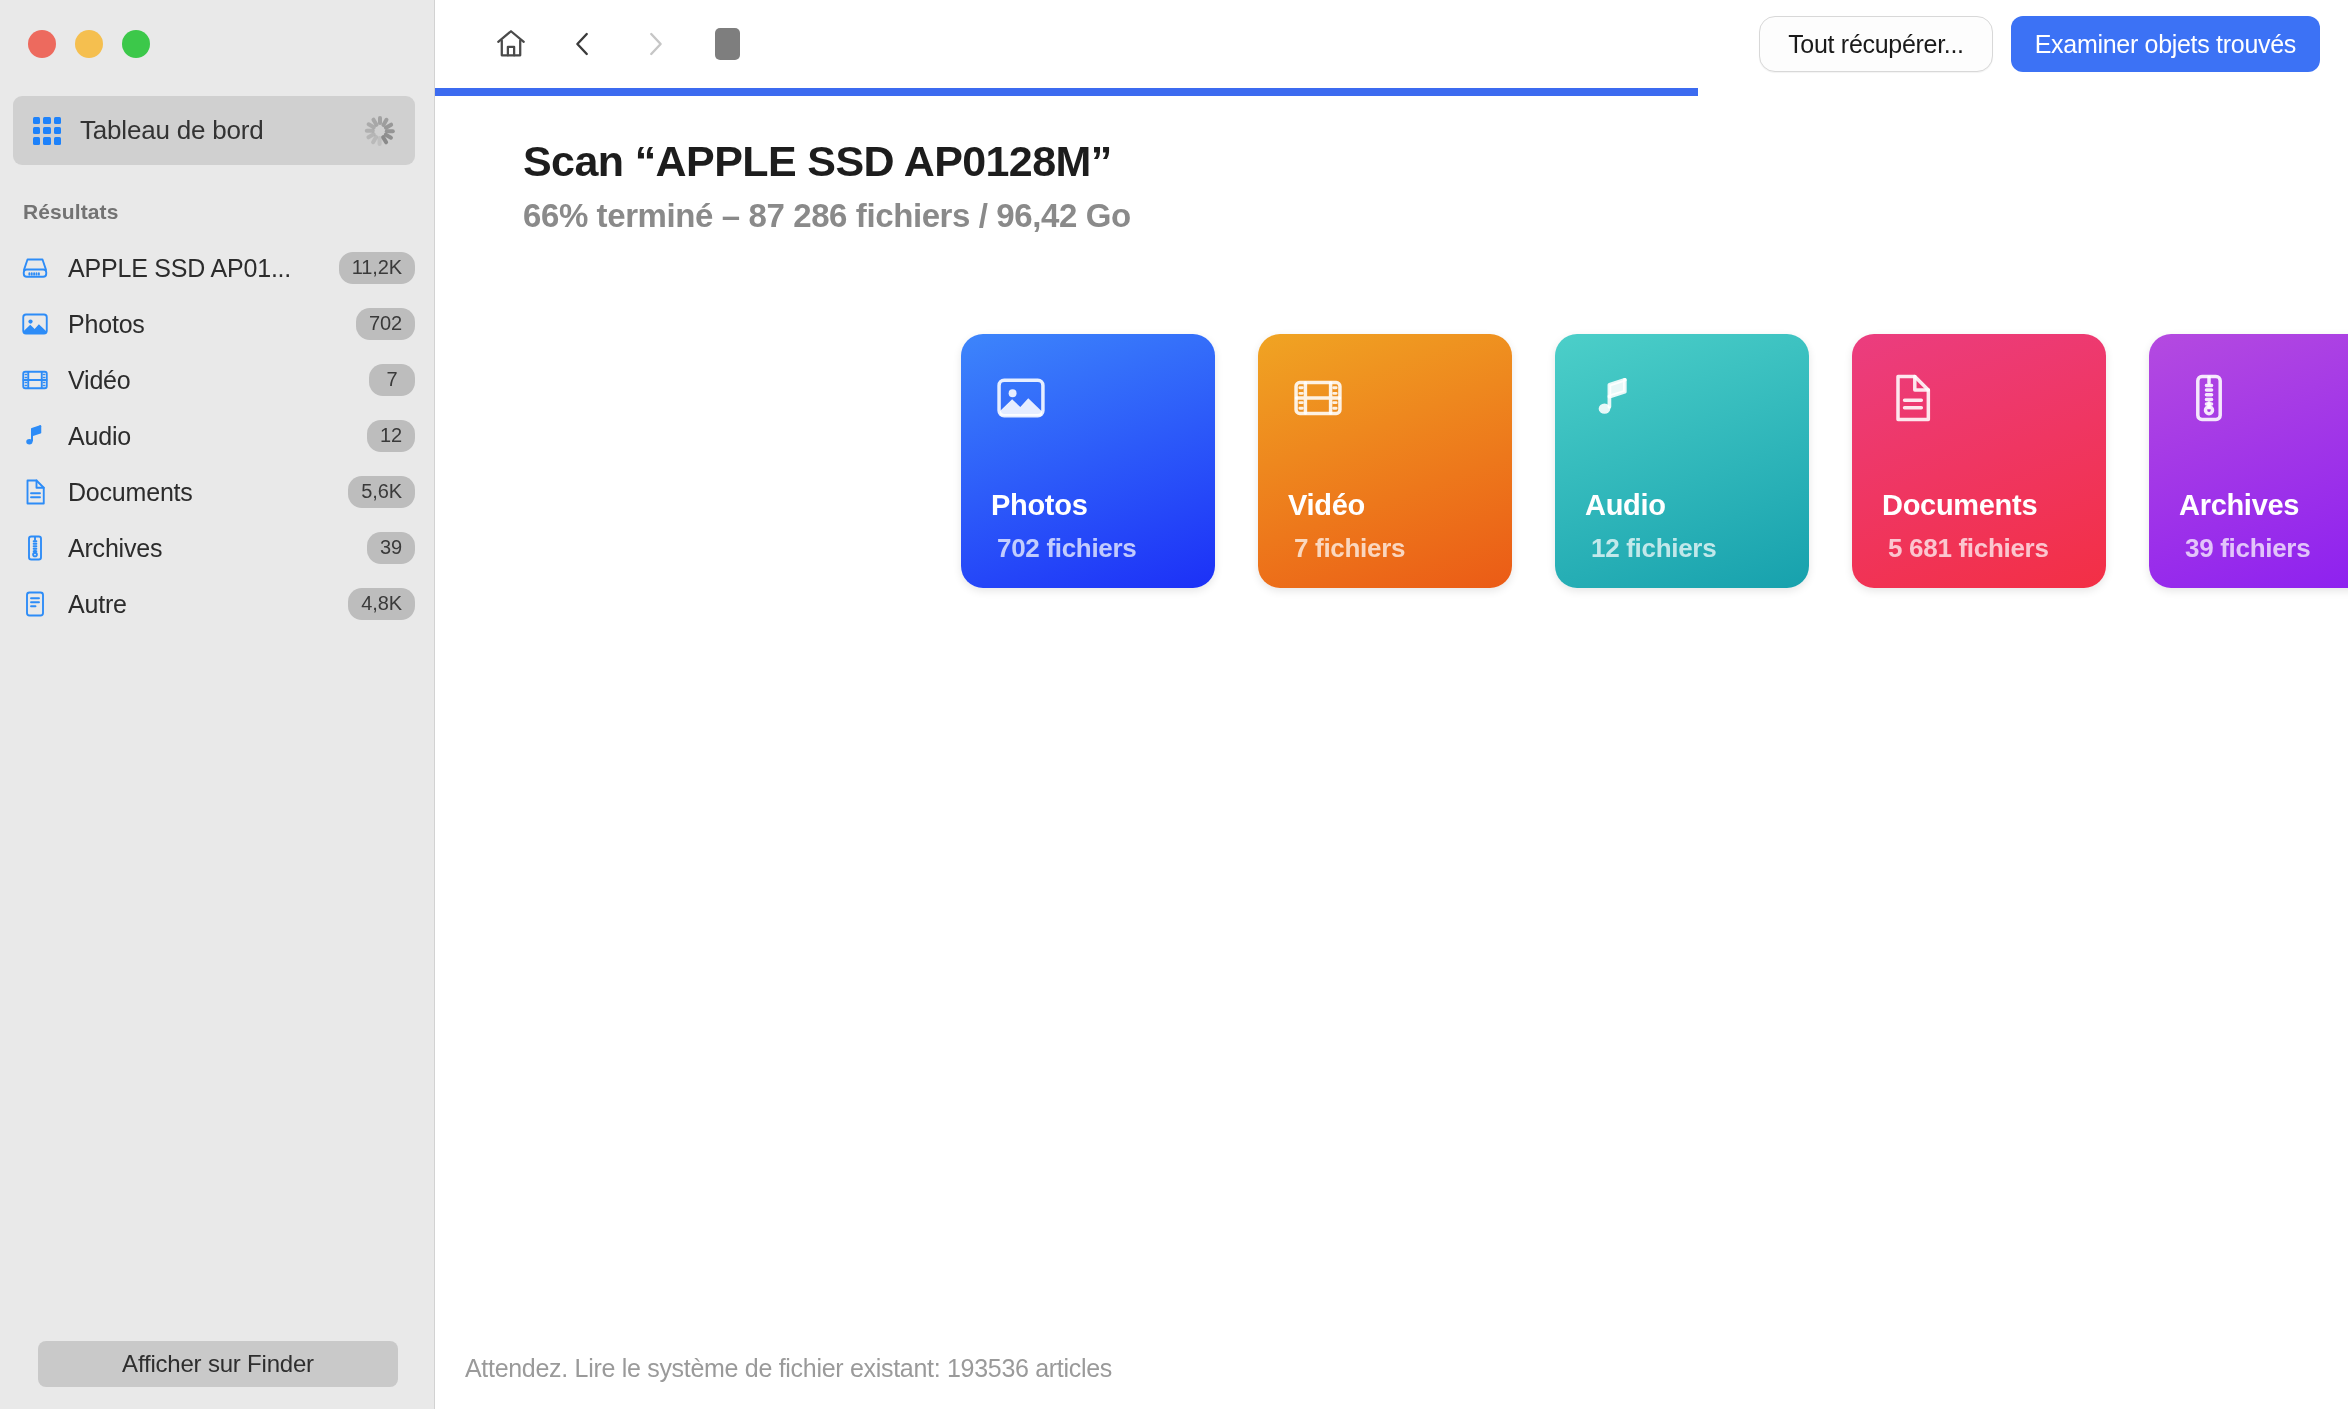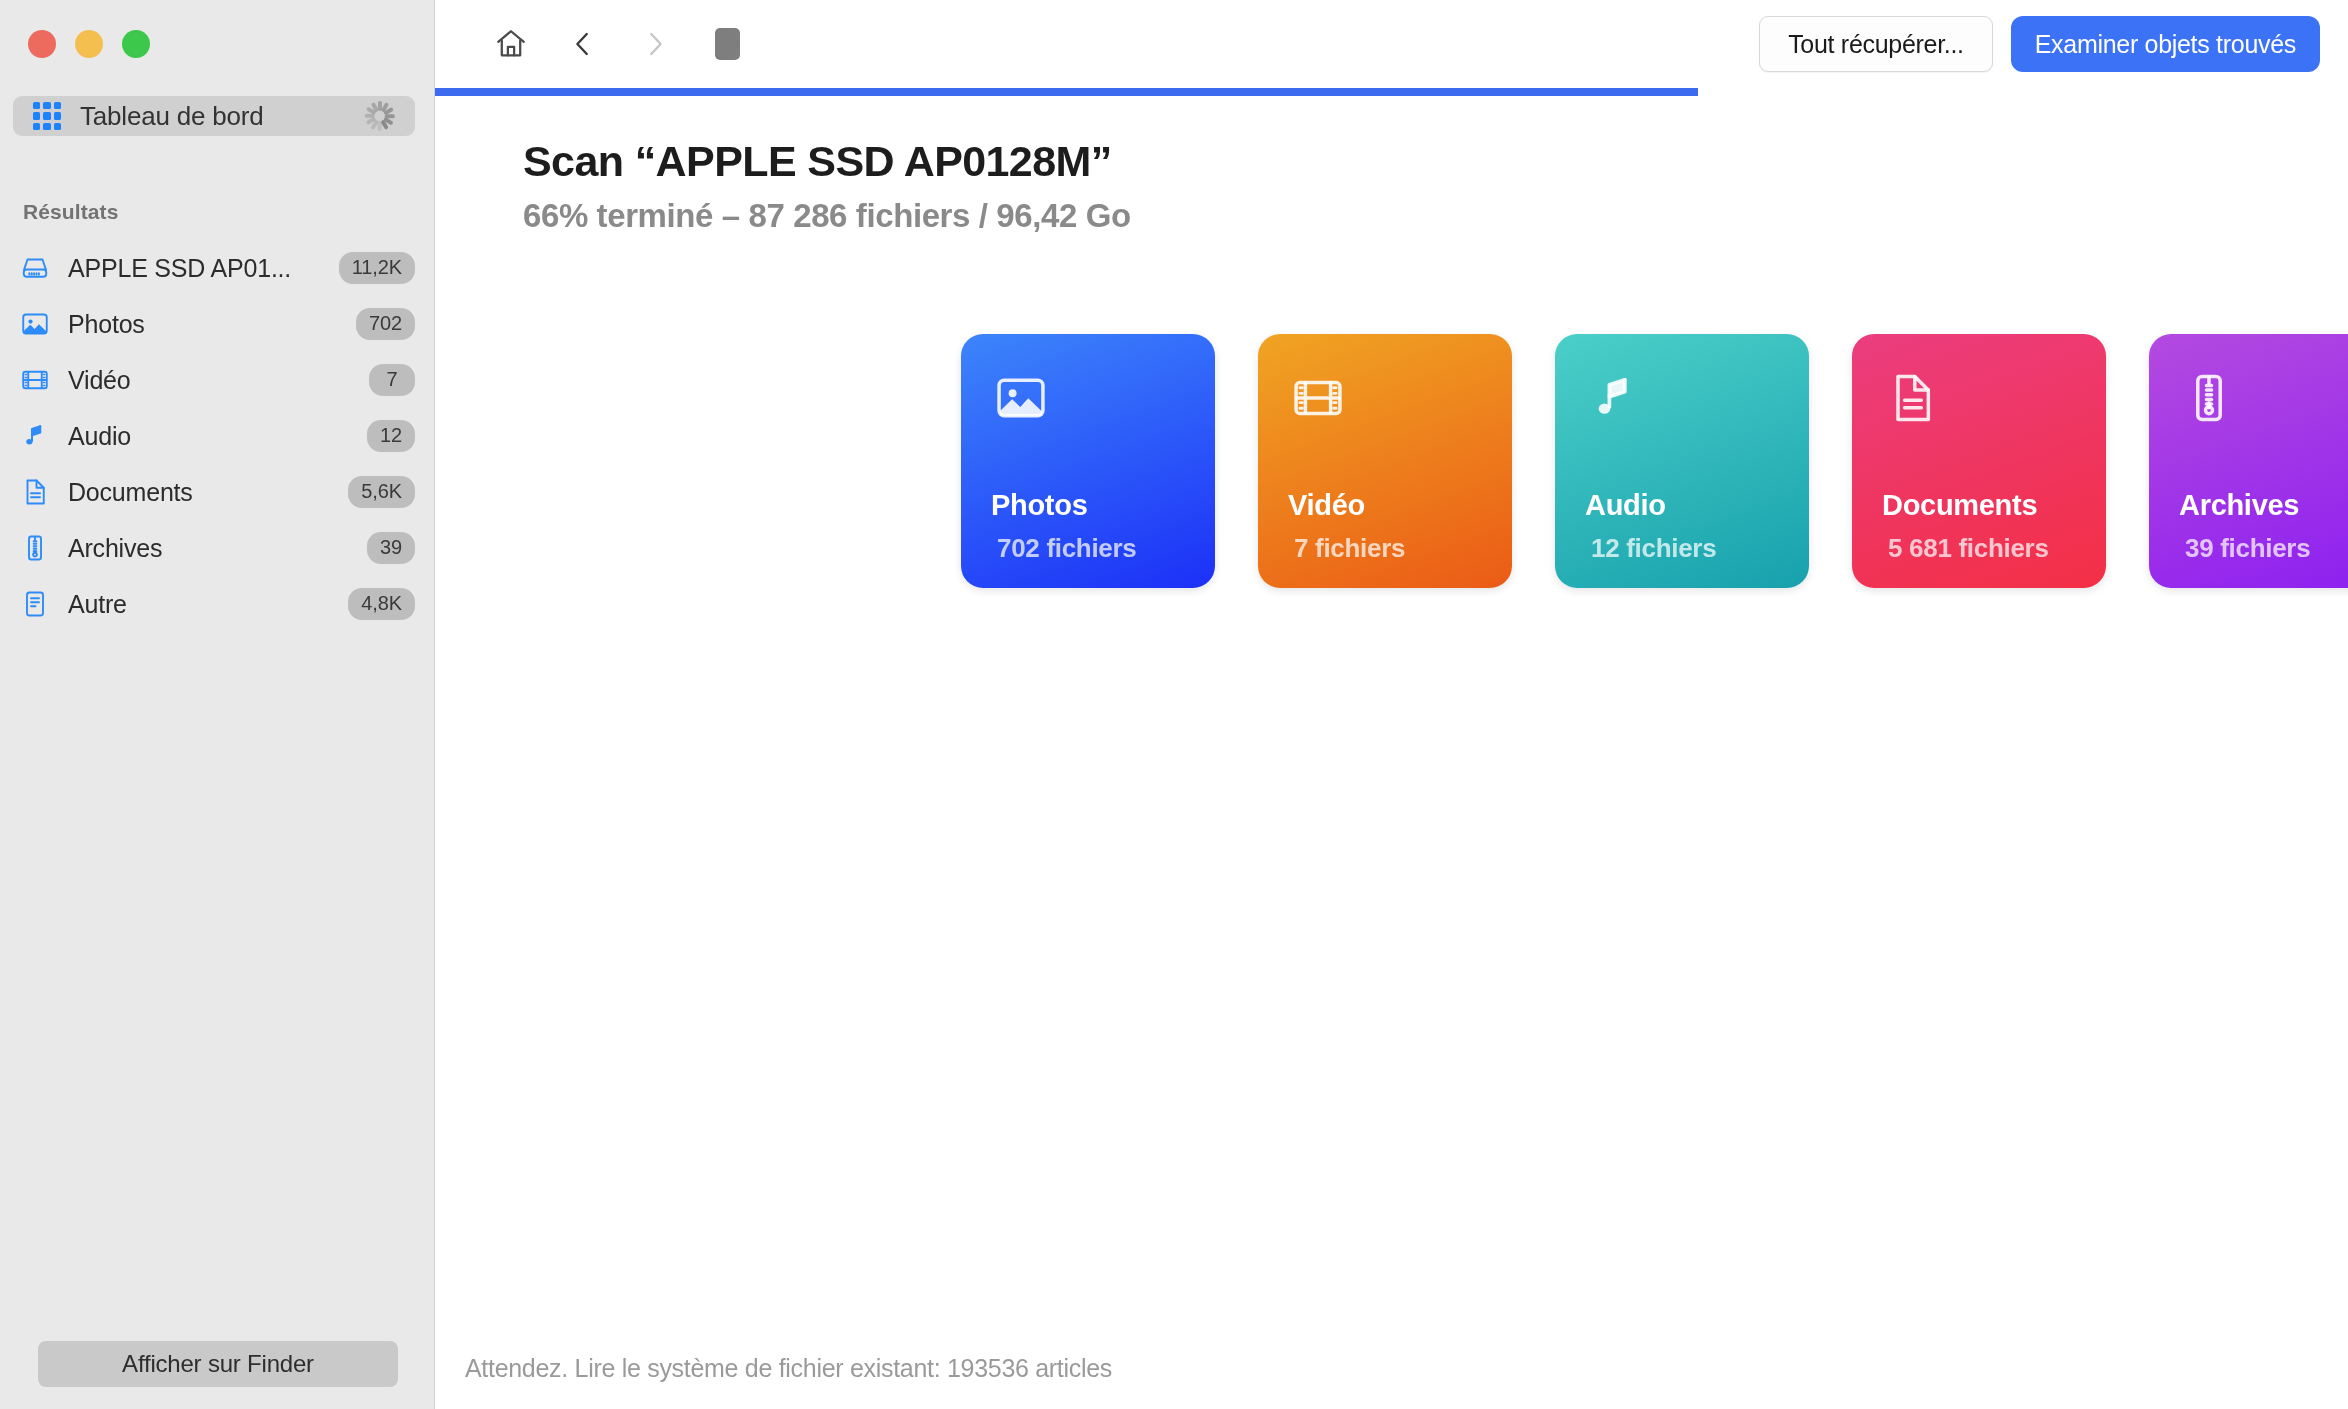--- a/index.html
+++ b/index.html
@@ -24,21 +24,21 @@
     position: absolute; top: 30px; left: 28px;
     display: flex; gap: 19px;
   }
   .tl { width: 28px; height: 28px; border-radius: 50%; }
   .tl.red    { background: #ed6a5e; }
   .tl.yellow { background: #f5bf4f; }
   .tl.green  { background: #3cc84a; }
 
   .dashboard-row {
     position: absolute; top: 96px; left: 13px;
-    width: 402px; height: 40px;
+    width: 402px; height: 69px;
     background: #d0d0d0;
     border-radius: 9px;
     display: flex; align-items: center;
     padding: 0 18px 0 20px;
   }
   .grid-icon { width: 28px; height: 28px; display: grid;
     grid-template-columns: repeat(3, 1fr); grid-template-rows: repeat(3, 1fr);
     gap: 3px; flex: 0 0 28px; }
   .grid-icon i { background: #1e82fa; border-radius: 1.5px; display: block; }
   .dashboard-label {
@@ -91,21 +91,21 @@
   .tb-left { position: absolute; left: 40px; top: 16px; display: flex;
     align-items: center; gap: 0px; }
   .tb-btn { width: 72px; height: 56px; display: flex; align-items: center;
     justify-content: center; background: none; border: none; cursor: default; }
   .stop-sq { width: 25px; height: 32px; background: #7e7e7e; border-radius: 5px; }
 
   .tb-right { position: absolute; right: 28px; top: 16px; display: flex;
     align-items: center; gap: 18px; }
   .btn-plain {
     height: 56px; padding: 0 28px;
-    background: #fdfdfd; border: 1px solid #d8d8d8; border-radius: 9px;
+    background: #fdfdfd; border: 1px solid #d8d8d8; border-radius: 16px;
     font-family: "Liberation Sans", sans-serif; font-size: 25px; color: #1a1a1a;
     letter-spacing: -0.3px; cursor: default;
     box-shadow: 0 1px 1px rgba(0,0,0,0.05);
   }
   .btn-primary {
     height: 56px; padding: 0 24px;
     background: #3c72f5; border: none; border-radius: 12px;
     font-family: "Liberation Sans", sans-serif; font-size: 25px; color: #fff;
     letter-spacing: -0.3px; cursor: default;
   }

